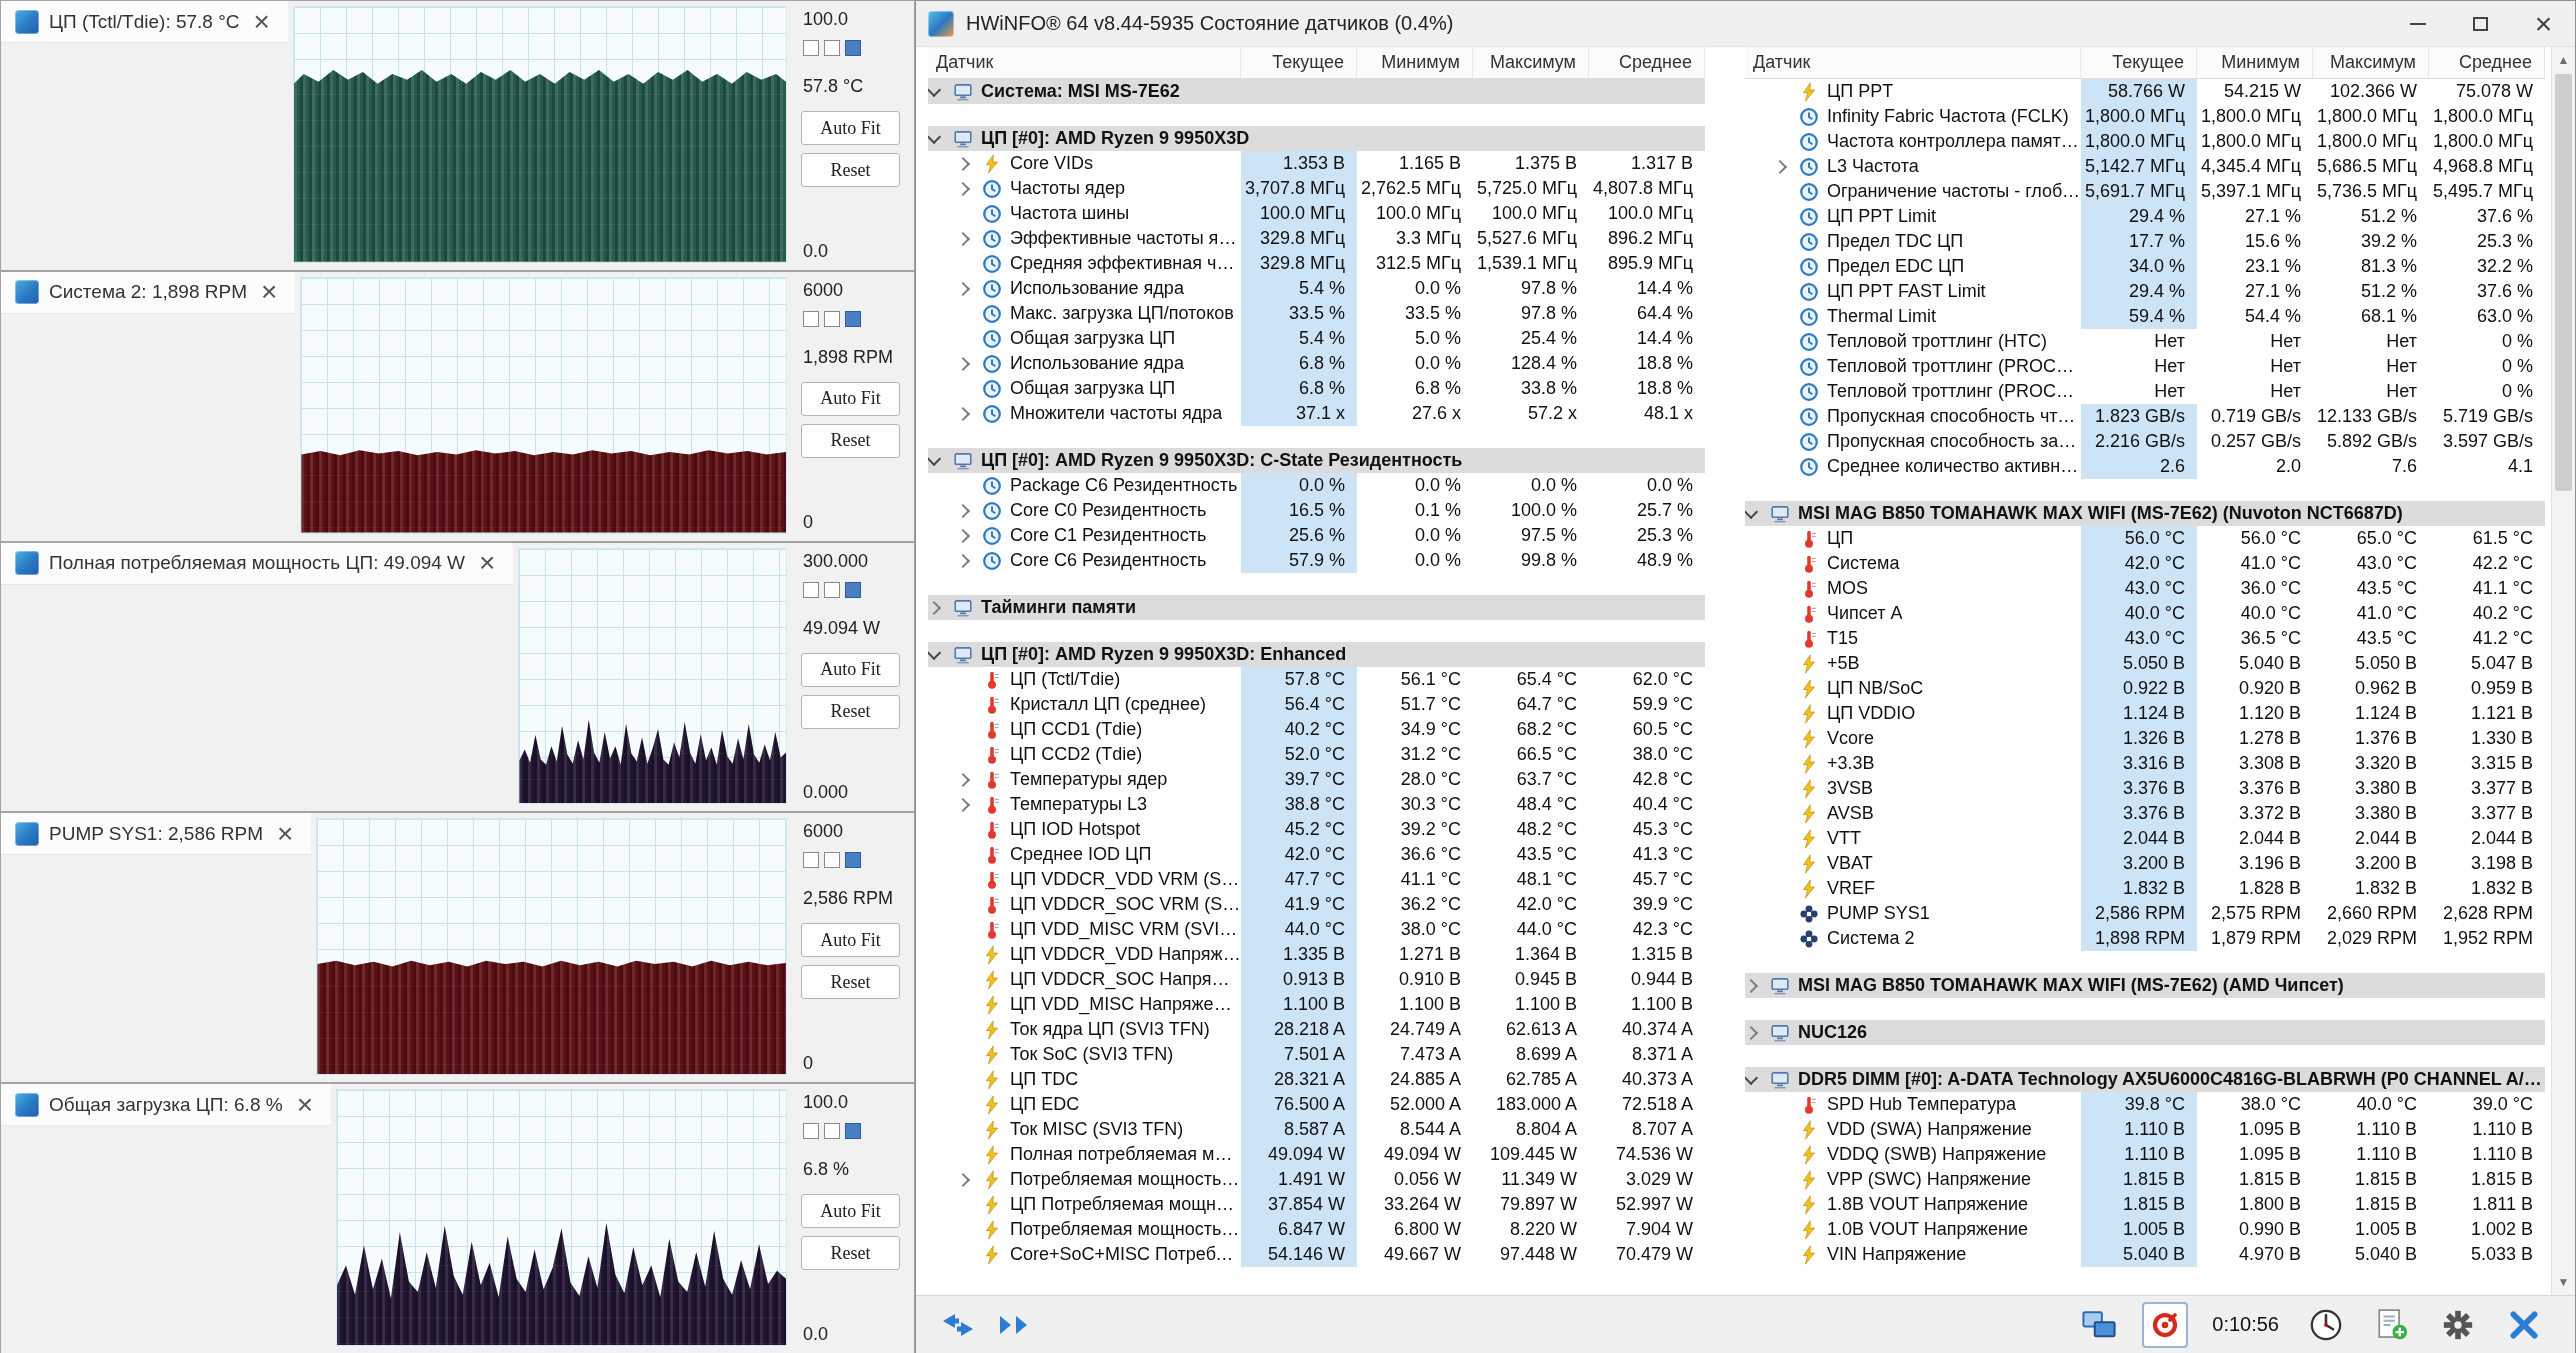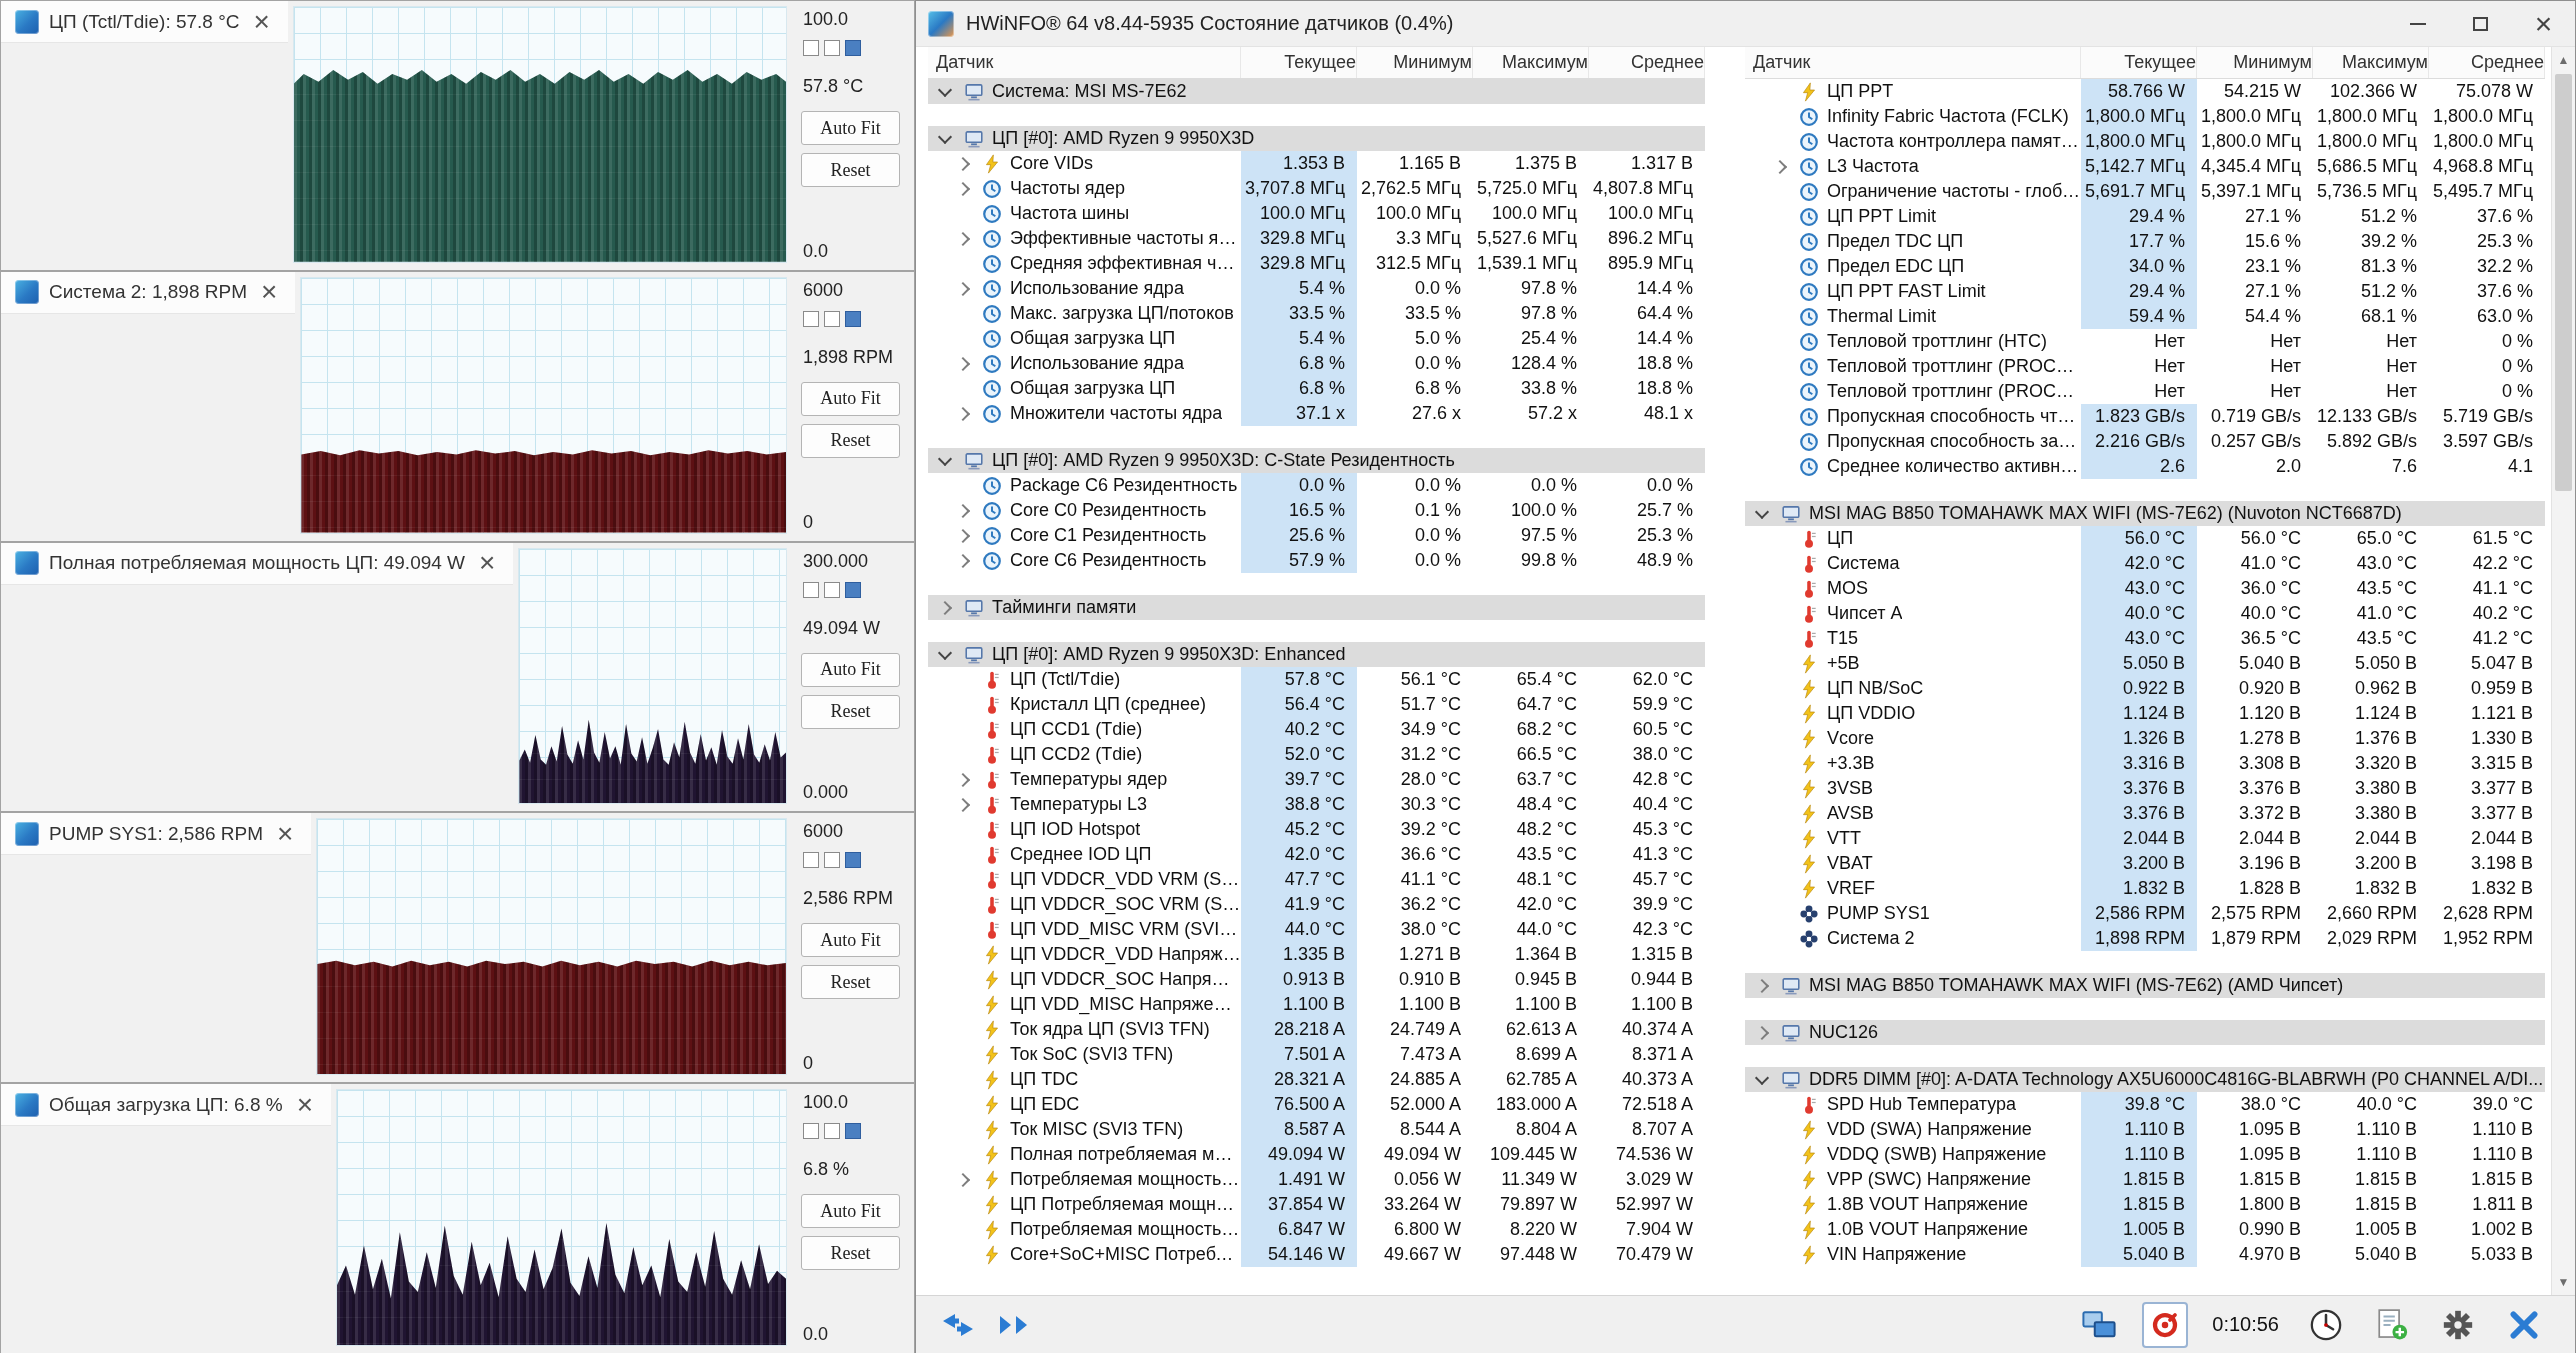--- a/index.html
+++ b/index.html
@@ -47,30 +47,30 @@
   .minbar{width:16px;height:2px;background:#444;display:block}
   .maxbox{width:15px;height:14px;border:2px solid #444;display:block}
   .closex{font-size:30px;line-height:1}
 
   .content{flex:1;display:flex;min-height:0;background:#fff}
   .pane{display:flex;flex-direction:column;overflow:hidden}
   .pane.left{width:819px;flex:none;padding-left:12px}
   .pane.right{flex:1;padding-left:10px}
   .phead{display:grid;grid-template-columns:minmax(0,1fr) 116px 116px 116px 116px;height:32px;flex:none;
     background:#fbfbfb;border-bottom:1px solid #dcdcdc;align-items:center;font-size:18px;color:#333}
-  .phc{height:100%;display:flex;align-items:center;justify-content:flex-end;padding-right:0;border-right:1px solid #e8e8e8}
+  .phc{height:100%;display:flex;align-items:center;justify-content:flex-end;padding-right:12px;border-right:1px solid #e8e8e8}
   .phc0{justify-content:flex-start;padding-left:8px}
   .rows{flex:1;overflow:hidden;padding-right:30px}
   .pane.right .rows{padding-right:6px}
   .pane.left .phead{margin-right:30px}
   .pane.right .phead{margin-right:6px}
 
   .trow{display:grid;grid-template-columns:minmax(0,1fr) 116px 116px 116px 116px;height:25px;align-items:stretch;font-size:18px;color:#111}
   .trow.section{background:#dcdcdc}
-  .trow.section .labelcell{grid-column:1/-1;font-weight:normal;padding-left:12px}
+  .trow.section .labelcell{grid-column:1/-1;font-weight:bold;padding-left:1px}
   .tgap{height:22px}
   .labelcell{display:flex;align-items:center;min-width:0;padding-left:30px;position:relative;white-space:nowrap}
   .chevslot{width:22px;flex:none;display:flex;align-items:center;justify-content:flex-start}
   .chev{width:10px;height:10px;border-right:2px solid #444;border-bottom:2px solid #444;display:inline-block}
   .chev.open{transform:rotate(45deg);margin-top:-3px}
   .chev.closed{transform:rotate(-45deg);border-color:#7d7d7d}
   .ricon{width:24px;height:24px;flex:none;display:inline-flex;align-items:center;justify-content:center;margin-right:6px}
   .ricon svg{width:20px;height:20px}
   .ltext{overflow:hidden;text-overflow:ellipsis;min-width:0}
   .cell{display:flex;align-items:center;justify-content:flex-end;padding-right:12px;white-space:nowrap}

